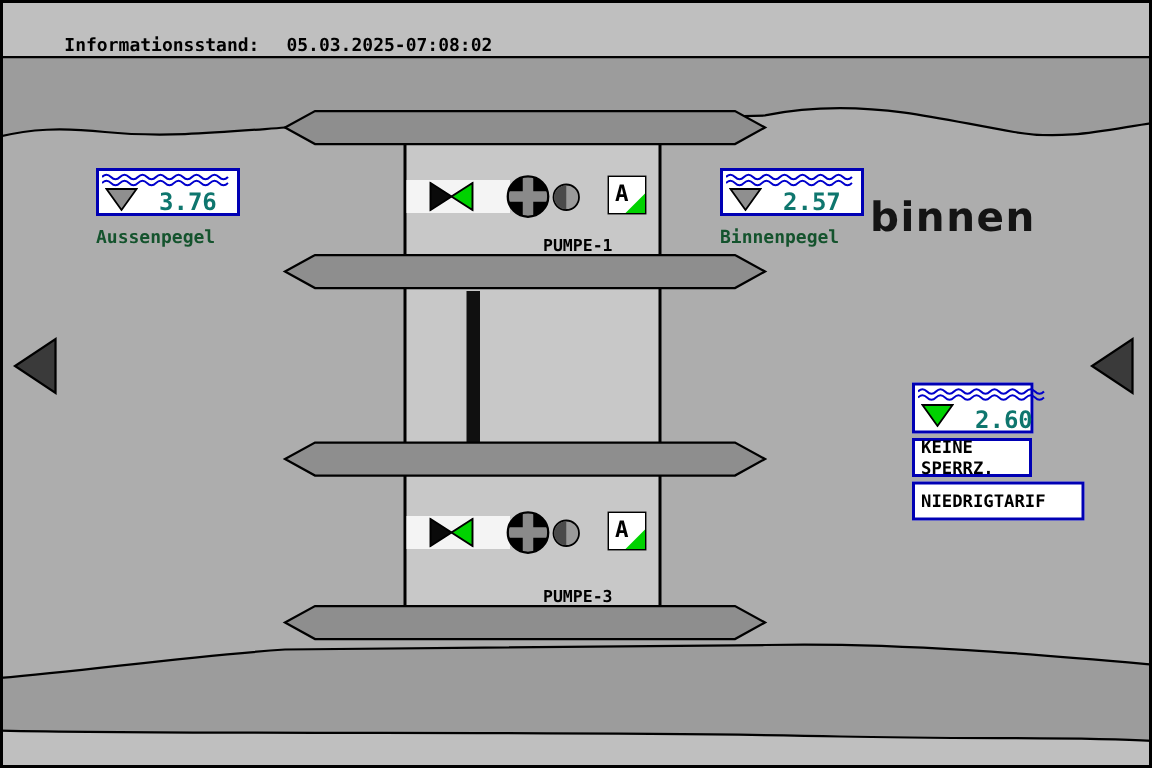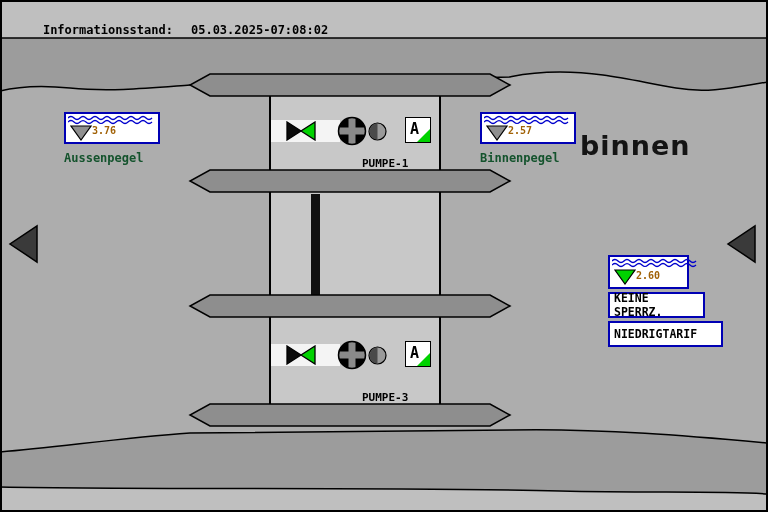--- a/index.html
+++ b/index.html
@@ -14,22 +14,22 @@
     left:14px;top:9px;z-index:5;
     font-size:12px;font-weight:bold;color:#000;white-space:pre;
   }
   .header-text .val{margin-left:18px;}
   .gauge{
     z-index:6;background:#ffffff;border:2px solid #0000b4;box-sizing:border-box;
   }
   .gauge .wave{position:absolute;left:2px;top:1px;}
   .gauge .ptr{position:absolute;left:4px;top:11px;}
   .gauge .val{
-    position:absolute;left:26px;top:11px;
-    font-size:10px;font-weight:bold;color:#a16207;
+    position:absolute;left:40px;top:11px;
+    font-size:16px;font-weight:bold;color:#0f766e;
   }
   .gauge-label{
     z-index:6;font-size:12px;font-weight:bold;color:#14532d;
   }
   .status-box{
     z-index:6;background:#ffffff;border:2px solid #0000b4;box-sizing:border-box;
     font-size:11.5px;font-weight:bold;color:#000;
     padding-left:4px;display:flex;align-items:center;
   }
   .logo{
@@ -197,20 +197,20 @@
   <div class="abs gauge" style="left:608px;top:255px;width:81px;height:34px;">
     <svg class="wave" width="89" height="10">
       <path d="M0,3 Q3,0 6,3 T12,3 T18,3 T24,3 T30,3 T36,3 T42,3 T48,3 T54,3 T60,3 T66,3 T72,3 T78,3 T84,3" fill="none" stroke="#0000cc" stroke-width="1.4"></path>
       <path d="M0,7 Q3,4 6,7 T12,7 T18,7 T24,7 T30,7 T36,7 T42,7 T48,7 T54,7 T60,7 T66,7 T72,7 T78,7 T84,7" fill="none" stroke="#0000cc" stroke-width="1.2"></path>
     </svg>
     <svg class="ptr" width="22" height="16" style="top:12px;">
       <polygon points="1,1 21,1 11,15" fill="#00d200" stroke="#000" stroke-width="1.2"></polygon>
     </svg>
     <span class="val" style="top:13px;">2.60</span>
   </div>
-  <div class="abs status-box" style="left:608px;top:292px;width:97px;height:26px;">
+  <div class="abs status-box" style="left:608px;top:292px;width:80px;height:26px;">
     <span>KEINE SPERRZ.</span>
   </div>
   <div class="abs status-box" style="left:608px;top:321px;width:115px;height:26px;">
     <span>NIEDRIGTARIF</span>
   </div>
 
 </div>
 
 </body></html>

